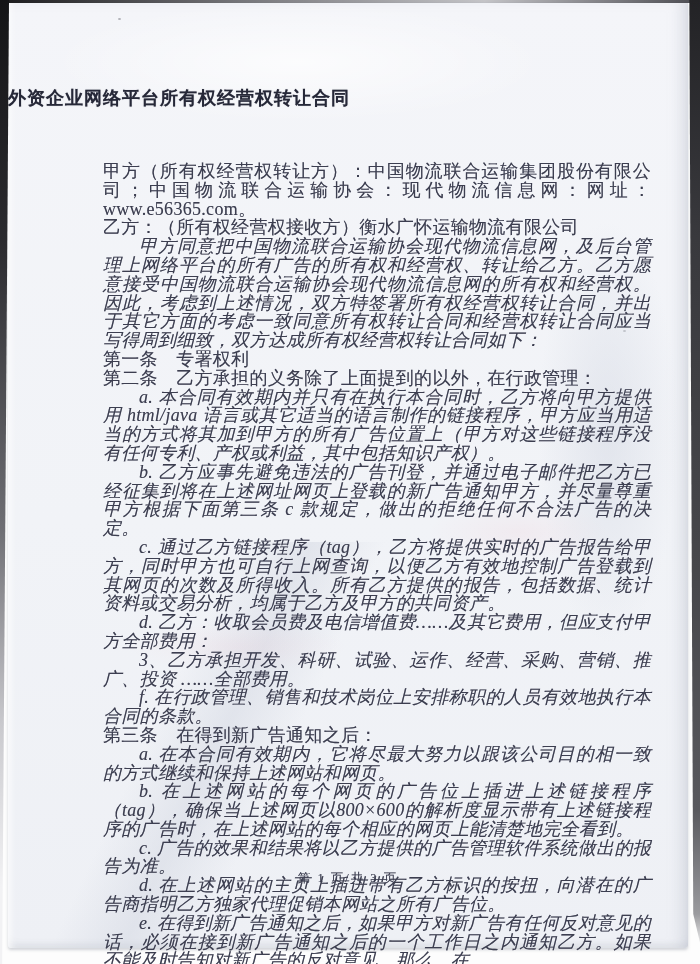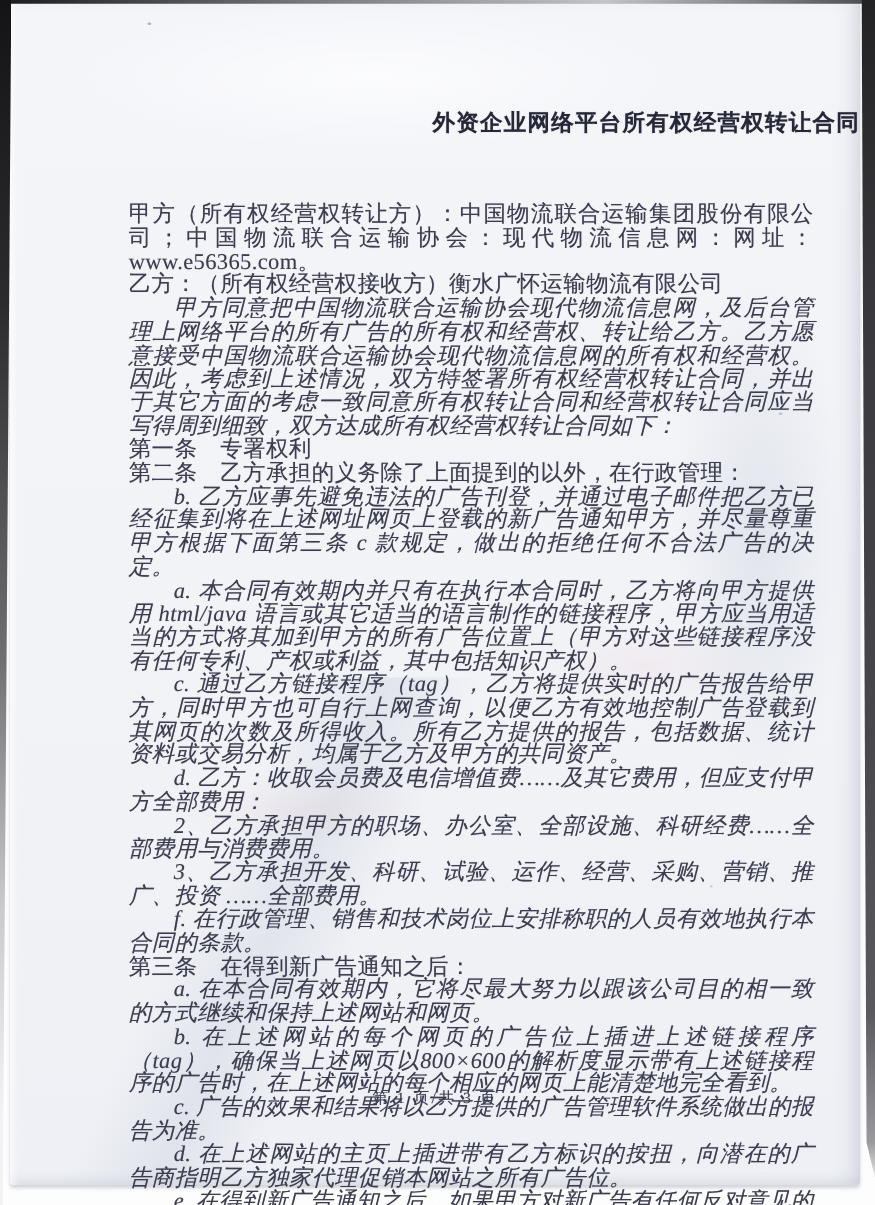--- a/index.html
+++ b/index.html
@@ -79,21 +79,21 @@
   .speck { position: absolute; border-radius: 50%; z-index: 2; }
   .speck-1 { left: 110px; top: 16px; width: 3px; height: 2px; background: rgba(120,122,130,0.55); }
   .speck-2 { left: 615px; top: 328px; width: 3px; height: 2px; background: rgba(130,132,140,0.4); }
   .speck-3 { left: 560px; top: 706px; width: 2px; height: 2px; background: rgba(130,132,140,0.35); }
 
   .title {
     position: absolute;
     left: 0; top: 84px;
     width: 100%;
     margin: 0;
-    text-align: right;
+    text-align: left;
     font-size: 18px;
     font-weight: bold;
     letter-spacing: 1px;
     color: #262838;
     text-shadow: 0 0 0.7px rgba(50,52,70,0.55);
     z-index: 4;
   }
   .body {
     position: absolute;
     left: 95px; top: 124px;
@@ -141,25 +141,24 @@
     <div class="speck speck-3"></div>
 
     <h1 class="title">外资企业网络平台所有权经营权转让合同</h1>
 
     <div class="body">
       <p class="flush">甲方（所有权经营权转让方）：中国物流联合运输集团股份有限公司；中国物流联合运输协会：现代物流信息网：网址：www.e56365.com。</p>
       <p class="flush">乙方：（所有权经营权接收方）衡水广怀运输物流有限公司</p>
       <p class="indent">甲方同意把中国物流联合运输协会现代物流信息网，及后台管理上网络平台的所有广告的所有权和经营权、转让给乙方。乙方愿意接受中国物流联合运输协会现代物流信息网的所有权和经营权。因此，考虑到上述情况，双方特签署所有权经营权转让合同，并出于其它方面的考虑一致同意所有权转让合同和经营权转让合同应当写得周到细致，双方达成所有权经营权转让合同如下：</p>
       <p class="flush">第一条　专署权利</p>
       <p class="flush">第二条　乙方承担的义务除了上面提到的以外，在行政管理：</p>
+      <p class="indent">a. 本合同有效期内并只有在执行本合同时，乙方将向甲方提供用 html/java 语言或其它适当的语言制作的链接程序，甲方应当用适当的方式将其加到甲方的所有广告位置上（甲方对这些链接程序没有任何专利、产权或利益，其中包括知识产权）。</p>
       <p class="indent">b. 乙方应事先避免违法的广告刊登，并通过电子邮件把乙方已经征集到将在上述网址网页上登载的新广告通知甲方，并尽量尊重甲方根据下面第三条 c 款规定，做出的拒绝任何不合法广告的决定。</p>
-      <p class="indent">a. 本合同有效期内并只有在执行本合同时，乙方将向甲方提供用 html/java 语言或其它适当的语言制作的链接程序，甲方应当用适当的方式将其加到甲方的所有广告位置上（甲方对这些链接程序没有任何专利、产权或利益，其中包括知识产权）。</p>
       <p class="indent">c. 通过乙方链接程序（tag），乙方将提供实时的广告报告给甲方，同时甲方也可自行上网查询，以便乙方有效地控制广告登载到其网页的次数及所得收入。所有乙方提供的报告，包括数据、统计资料或交易分析，均属于乙方及甲方的共同资产。</p>
       <p class="indent">d. 乙方：收取会员费及电信增值费……及其它费用，但应支付甲方全部费用：</p>
-      <p class="indent">2、乙方承担甲方的职场、办公室、全部设施、科研经费……全部费用与消费费用。</p>
       <p class="indent">3、乙方承担开发、科研、试验、运作、经营、采购、营销、推广、投资 ……全部费用。</p>
       <p class="indent">f. 在行政管理、销售和技术岗位上安排称职的人员有效地执行本合同的条款。</p>
       <p class="flush">第三条　在得到新广告通知之后：</p>
       <p class="indent">a. 在本合同有效期内，它将尽最大努力以跟该公司目的相一致的方式继续和保持上述网站和网页。</p>
       <p class="indent">b. 在上述网站的每个网页的广告位上插进上述链接程序（tag），确保当上述网页以800×600的解析度显示带有上述链接程序的广告时，在上述网站的每个相应的网页上能清楚地完全看到。</p>
       <p class="indent">c. 广告的效果和结果将以乙方提供的广告管理软件系统做出的报告为准。</p>
       <p class="indent">d. 在上述网站的主页上插进带有乙方标识的按扭，向潜在的广告商指明乙方独家代理促销本网站之所有广告位。</p>
       <p class="indent">e. 在得到新广告通知之后，如果甲方对新广告有任何反对意见的话，必须在接到新广告通知之后的一个工作日之内通知乙方。如果不能及时告知对新广告的反对意见，那么，在</p>
     </div>
 

